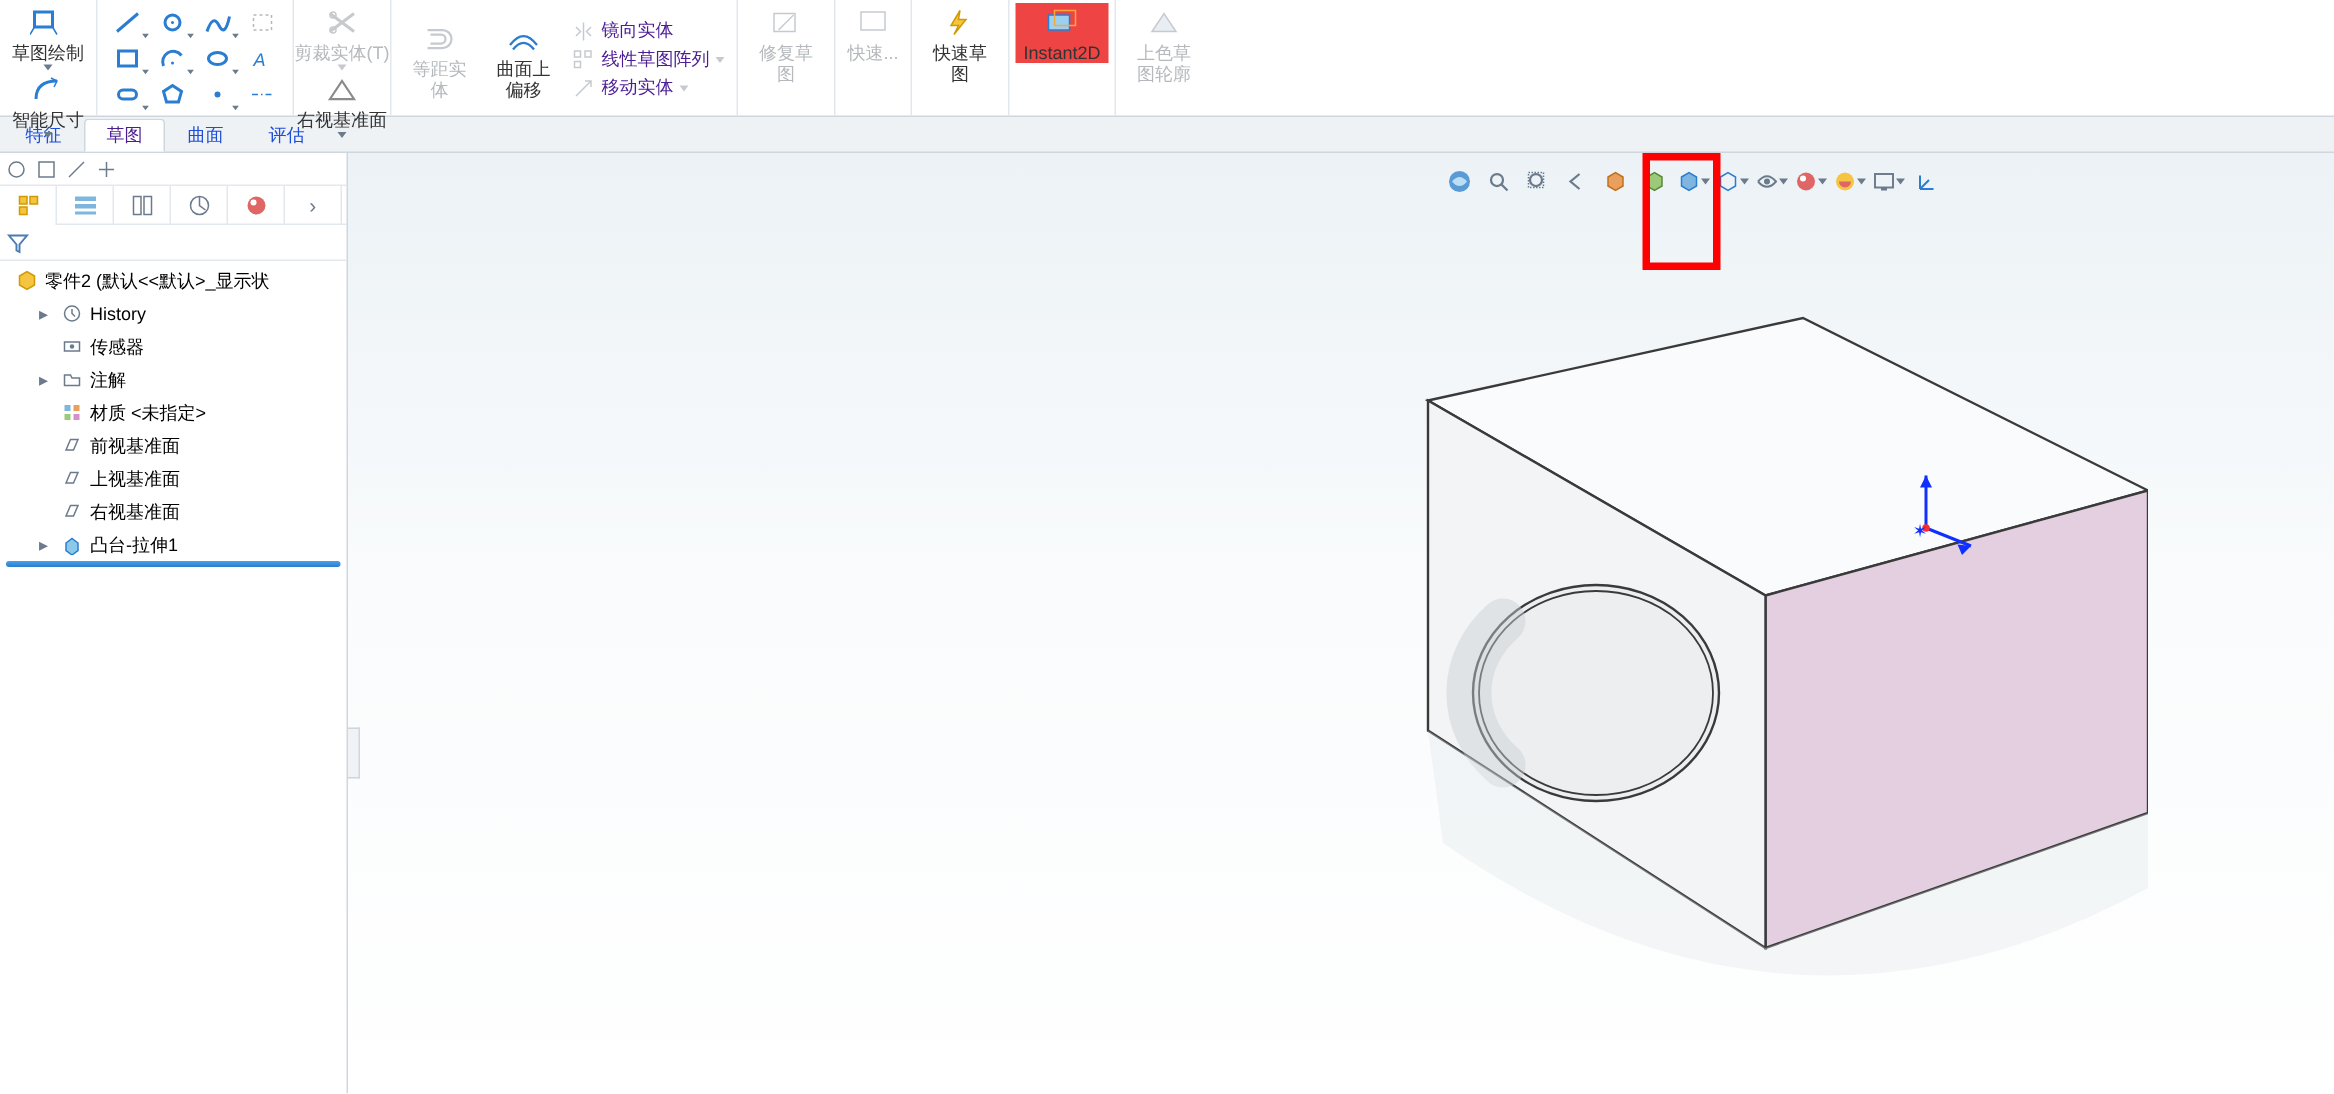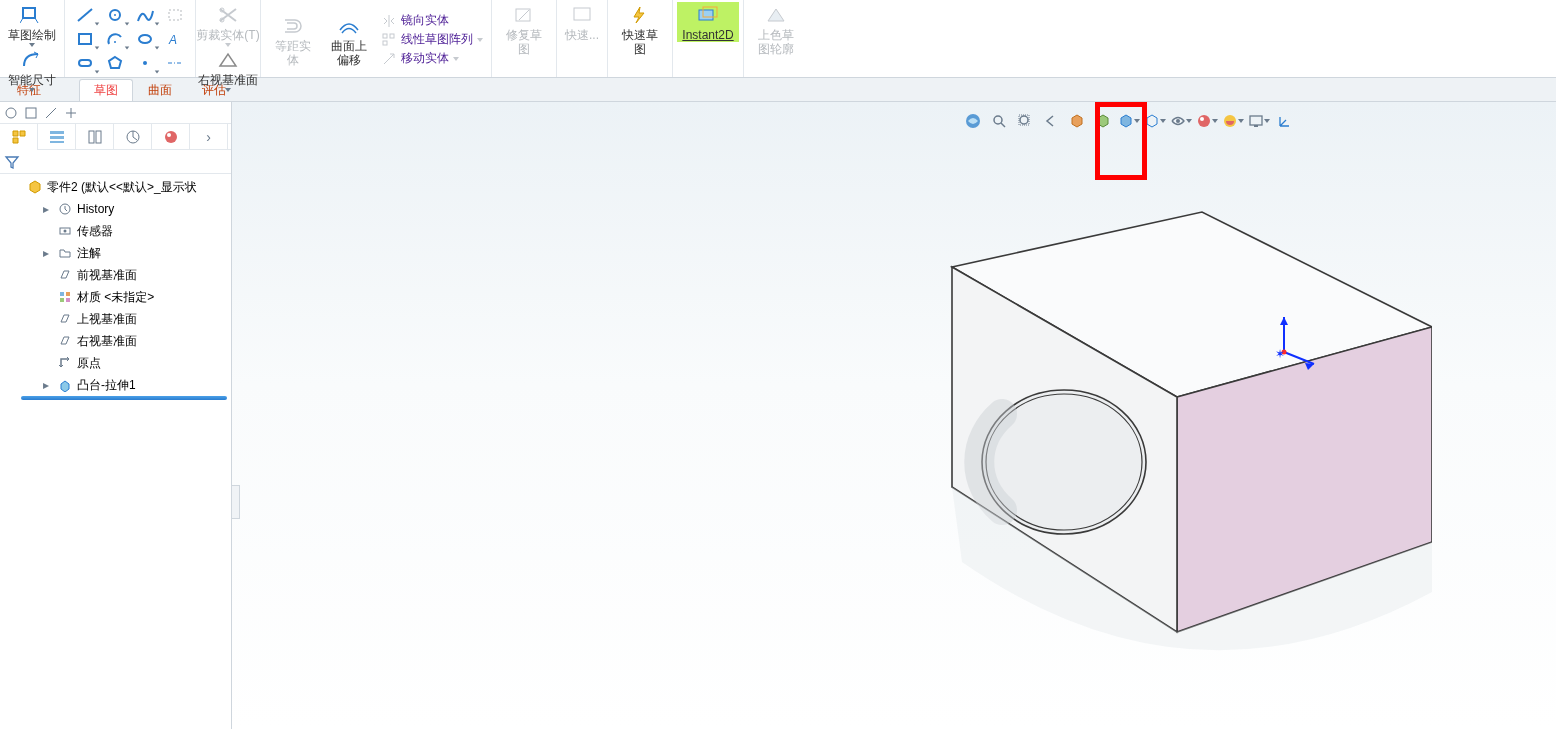--- a/index.html
+++ b/index.html
@@ -15,38 +15,38 @@
   .big-btn .lbl { text-align:center; line-height:14px; margin-top:2px; white-space:pre; }
   .big-btn .caret { margin-top:1px; }
   .caret { width:0; height:0; border-left:3px solid transparent; border-right:3px solid transparent; border-top:4px solid #6b7b8c; }
   .caret.dis { border-top-color:#c6cacf; }
   .mini-grid { display:grid; grid-template-columns:repeat(4,28px); grid-auto-rows:22px; gap:2px 2px; padding:2px 2px; }
   .mini { display:flex; align-items:center; justify-content:center; cursor:pointer; position:relative; }
   .mini .mini-caret { position:absolute; right:-1px; bottom:0; width:0; height:0; border-left:3px solid transparent; border-right:3px solid transparent; border-top:4px solid #6b7b8c; transform:scale(.75); }
   .sub-col { display:flex; flex-direction:column; gap:2px; padding:2px 4px; }
   .sub-row { display:flex; align-items:center; gap:4px; color:#4c1d95; white-space:nowrap; }
   .sub-row .ic { width:16px; height:16px; display:flex; align-items:center; justify-content:center; }
-  .ribbon .active { background:#bef264;text-decoration:underline; }
+  .ribbon .active { background:#ef4444; }
 
   
   .cmd-tabs { display:flex; align-items:center; height:24px; background:#eef2f5; border-bottom:1px solid #cfd6dd; padding-left:2px; }
-  .cmd-tab { padding:2px 14px; border:1px solid transparent; border-bottom:none; border-radius:3px 3px 0 0; color:#c2410c; cursor:pointer; }
-  .cmd-tab.active { background:#fff; border-color:#cfd6dd; color:#ef4444;margin-left:23px; }
+  .cmd-tab { padding:2px 14px; border:1px solid transparent; border-bottom:none; border-radius:3px 3px 0 0; color:#1d4ed8; cursor:pointer; }
+  .cmd-tab.active { background:#fff; border-color:#cfd6dd; color:#4c1d95; }
 
   
   .main { display:flex; height:calc(729px - 78px - 24px); }
   .feature-panel { width:232px; border-right:1px solid #cfd6dd; display:flex; flex-direction:column; background:#fff; }
   .panel-quick { height:22px; display:flex; align-items:center; gap:2px; padding:0 2px; border-bottom:1px solid #e3e8ed; }
   .panel-quick .qbtn { width:18px; height:18px; display:flex; align-items:center; justify-content:center; color:#6b7b8c; cursor:pointer; }
   .panel-tabs { height:26px; display:flex; align-items:center; border-bottom:1px solid #e3e8ed; }
   .ptab { width:38px; height:26px; display:flex; align-items:center; justify-content:center; border-right:1px solid #e3e8ed; cursor:pointer; }
   .ptab.active { background:#fff; }
   .ptab .chev { font-size:14px; color:#6b7b8c; }
   .filter-row { height:24px; display:flex; align-items:center; padding:0 4px; border-bottom:1px solid #e3e8ed; }
-  .tree { flex:1; padding:2px 0; overflow:auto;margin-left:17px; }
+  .tree { flex:1; padding:2px 0; overflow:auto; }
   .tree-row { display:flex; align-items:center; gap:4px; height:22px; padding:0 4px 0 10px; cursor:pointer; color:#000; white-space:nowrap; }
   .tree-row.child { padding-left:26px; }
   .tree-row .exp { width:10px; color:#6b7b8c; }
   .tree-row .ic { width:16px; height:16px; display:flex; align-items:center; justify-content:center; }
   .blue-bar { height:4px; background:linear-gradient(#4aa0e8,#2a7dd0); margin:0 4px; border-radius:2px; }
   .handle { position:absolute; left:232px; top:485px; width:8px; height:34px; background:#f0f3f6; border:1px solid #cfd6dd; border-left:none; cursor:ew-resize; }
 
   
   .viewport { flex:1; position:relative; background:linear-gradient(#ecf2f6 0%,#f9fbfc 45%,#fff 100%); overflow:hidden; }
   .view-toolbar { position:absolute; top:8px; right:260px; display:flex; align-items:center; gap:4px; }
@@ -408,64 +408,54 @@
             <svg width="14" height="14">
               <path d="M2 4h4l1 2h5v5H2z" fill="none" stroke="#6b7b8c"></path>
             </svg>
           </span>
           <span>注解</span>
         </div>
       <div class="tree-row child">
           <span class="exp"></span>
           <span class="ic">
             <svg width="14" height="14">
-              <path d="M3 10l3-7h5l-3 7z" fill="none" stroke="#6b7b8c"></path>
-            </svg>
-          </span>
-          <span>前视基准面</span>
-        </div>
-      <div class="tree-row child">
-          <span class="exp"></span>
-          <span class="ic">
-            <svg width="14" height="14">
               <rect x="2" y="2" width="4" height="4" fill="#7fb6e0"></rect>
               <rect x="8" y="2" width="4" height="4" fill="#e8a05c"></rect>
               <rect x="2" y="8" width="4" height="4" fill="#9cc97a"></rect>
               <rect x="8" y="8" width="4" height="4" fill="#d68fc8"></rect>
             </svg>
           </span>
           <span>材质 &lt;未指定&gt;</span>
         </div>
       <div class="tree-row child">
           <span class="exp"></span>
           <span class="ic">
             <svg width="14" height="14">
               <path d="M3 10l3-7h5l-3 7z" fill="none" stroke="#6b7b8c"></path>
             </svg>
           </span>
+          <span>前视基准面</span>
+        </div>
+      <div class="tree-row child">
+          <span class="exp"></span>
+          <span class="ic">
+            <svg width="14" height="14">
+              <path d="M3 10l3-7h5l-3 7z" fill="none" stroke="#6b7b8c"></path>
+            </svg>
+          </span>
           <span>上视基准面</span>
         </div>
       <div class="tree-row child">
           <span class="exp"></span>
           <span class="ic">
             <svg width="14" height="14">
               <path d="M3 10l3-7h5l-3 7z" fill="none" stroke="#6b7b8c"></path>
             </svg>
           </span>
           <span>右视基准面</span>
-        </div>
-      <div class="tree-row child">
-          <span class="exp"></span>
-          <span class="ic">
-            <svg width="14" height="14">
-              <path d="M3 11V3h8" fill="none" stroke="#6b7b8c" stroke-width="1.5"></path>
-              <path d="M3 11l-2-2m2 2l2-2M11 3l-2-2m2 2l-2 2" stroke="#6b7b8c"></path>
-            </svg>
-          </span>
-          <span>原点</span>
         </div>
       <div class="tree-row child">
           <span class="exp">▸</span>
           <span class="ic">
             <svg width="14" height="14">
               <path d="M3 6l4-3 4 3v5l-4 3-4-3z" fill="#8cc9e8" stroke="#2a7dd0"></path>
             </svg>
           </span>
           <span>凸台-拉伸1</span>
         </div>

